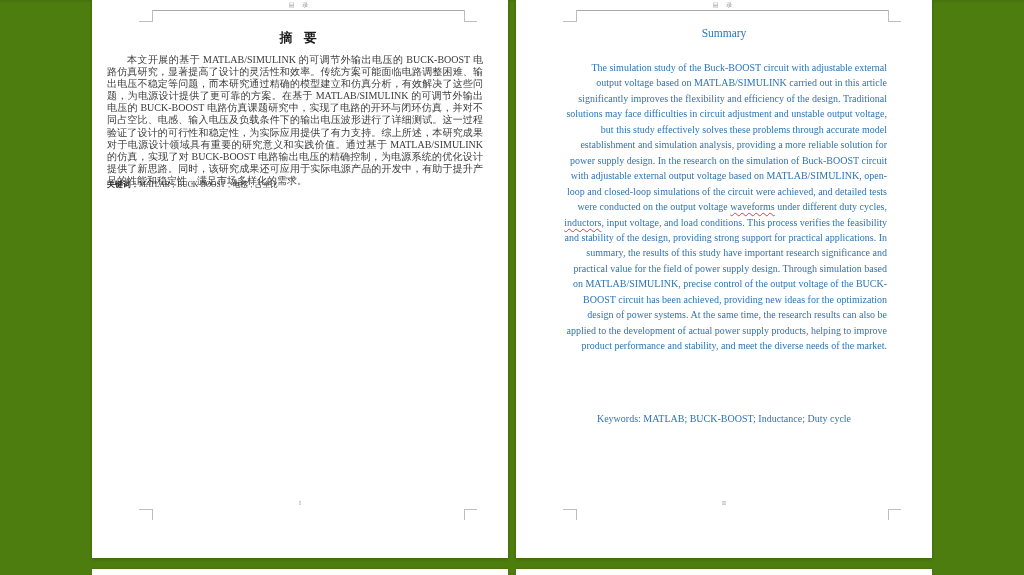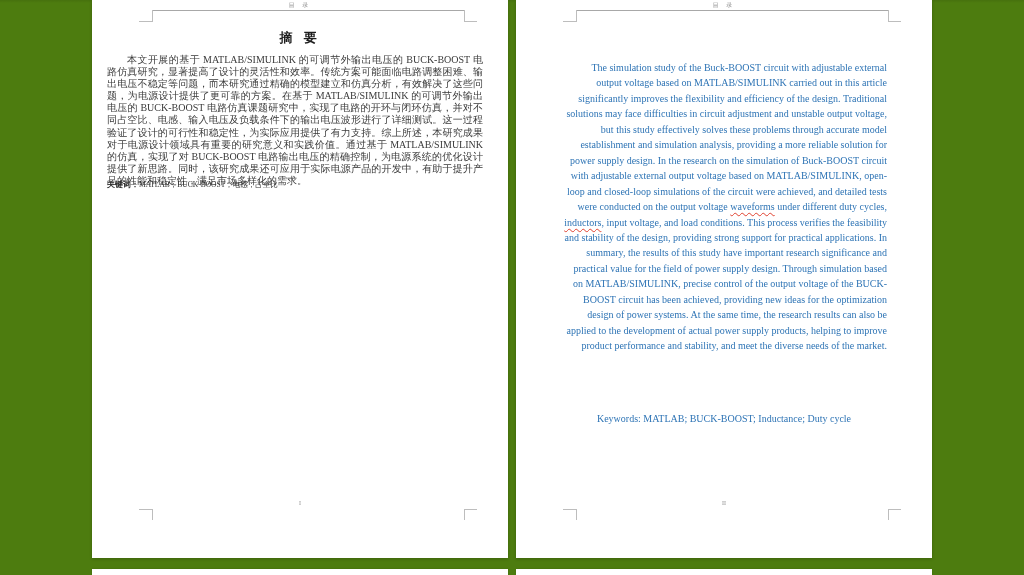--- a/index.html
+++ b/index.html
@@ -100,20 +100,21 @@
   </div>
 
   <div class="page p2">
     <div class="hdr-text">目 录</div>
     <div class="rule"></div>
     <div class="vdrop l"></div>
     <div class="vdrop r"></div>
     <div class="htick l"></div>
     <div class="htick r"></div>
 
+    <div class="title-en">Summary</div>
     <div class="body-en"><span>The simulation study of the Buck-BOOST circuit with adjustable external output voltage based on MATLAB/SIMULINK carried out in this article significantly improves the flexibility and efficiency of the design. Traditional solutions may face difficulties in circuit adjustment and unstable output voltage, but this study effectively solves these problems through accurate model establishment and simulation analysis, providing a more reliable solution for power supply design. In the research on the simulation of Buck-BOOST circuit with adjustable external output voltage based on MATLAB/SIMULINK, open-loop and closed-loop simulations of the circuit were achieved, and detailed tests were conducted on the output voltage </span><span class="spell-error">waveforms</span><span> under different duty cycles, </span><span class="spell-error">inductors</span><span>, input voltage, and load conditions. This process verifies the feasibility and stability of the design, providing strong support for practical applications. In summary, the results of this study have important research significance and practical value for the field of power supply design. Through simulation based on MATLAB/SIMULINK, precise control of the output voltage of the BUCK-BOOST circuit has been achieved, providing new ideas for the optimization design of power systems. At the same time, the research results can also be applied to the development of actual power supply products, helping to improve product performance and stability, and meet the diverse needs of the market.</span></div>
     <div class="kw-en">Keywords: MATLAB; BUCK-BOOST; Inductance; Duty cycle</div>
 
     <div class="crop-h l"></div>
     <div class="crop-v l"></div>
     <div class="crop-h r"></div>
     <div class="crop-v r"></div>
     <div class="pagenum">II</div>
   </div>
 

